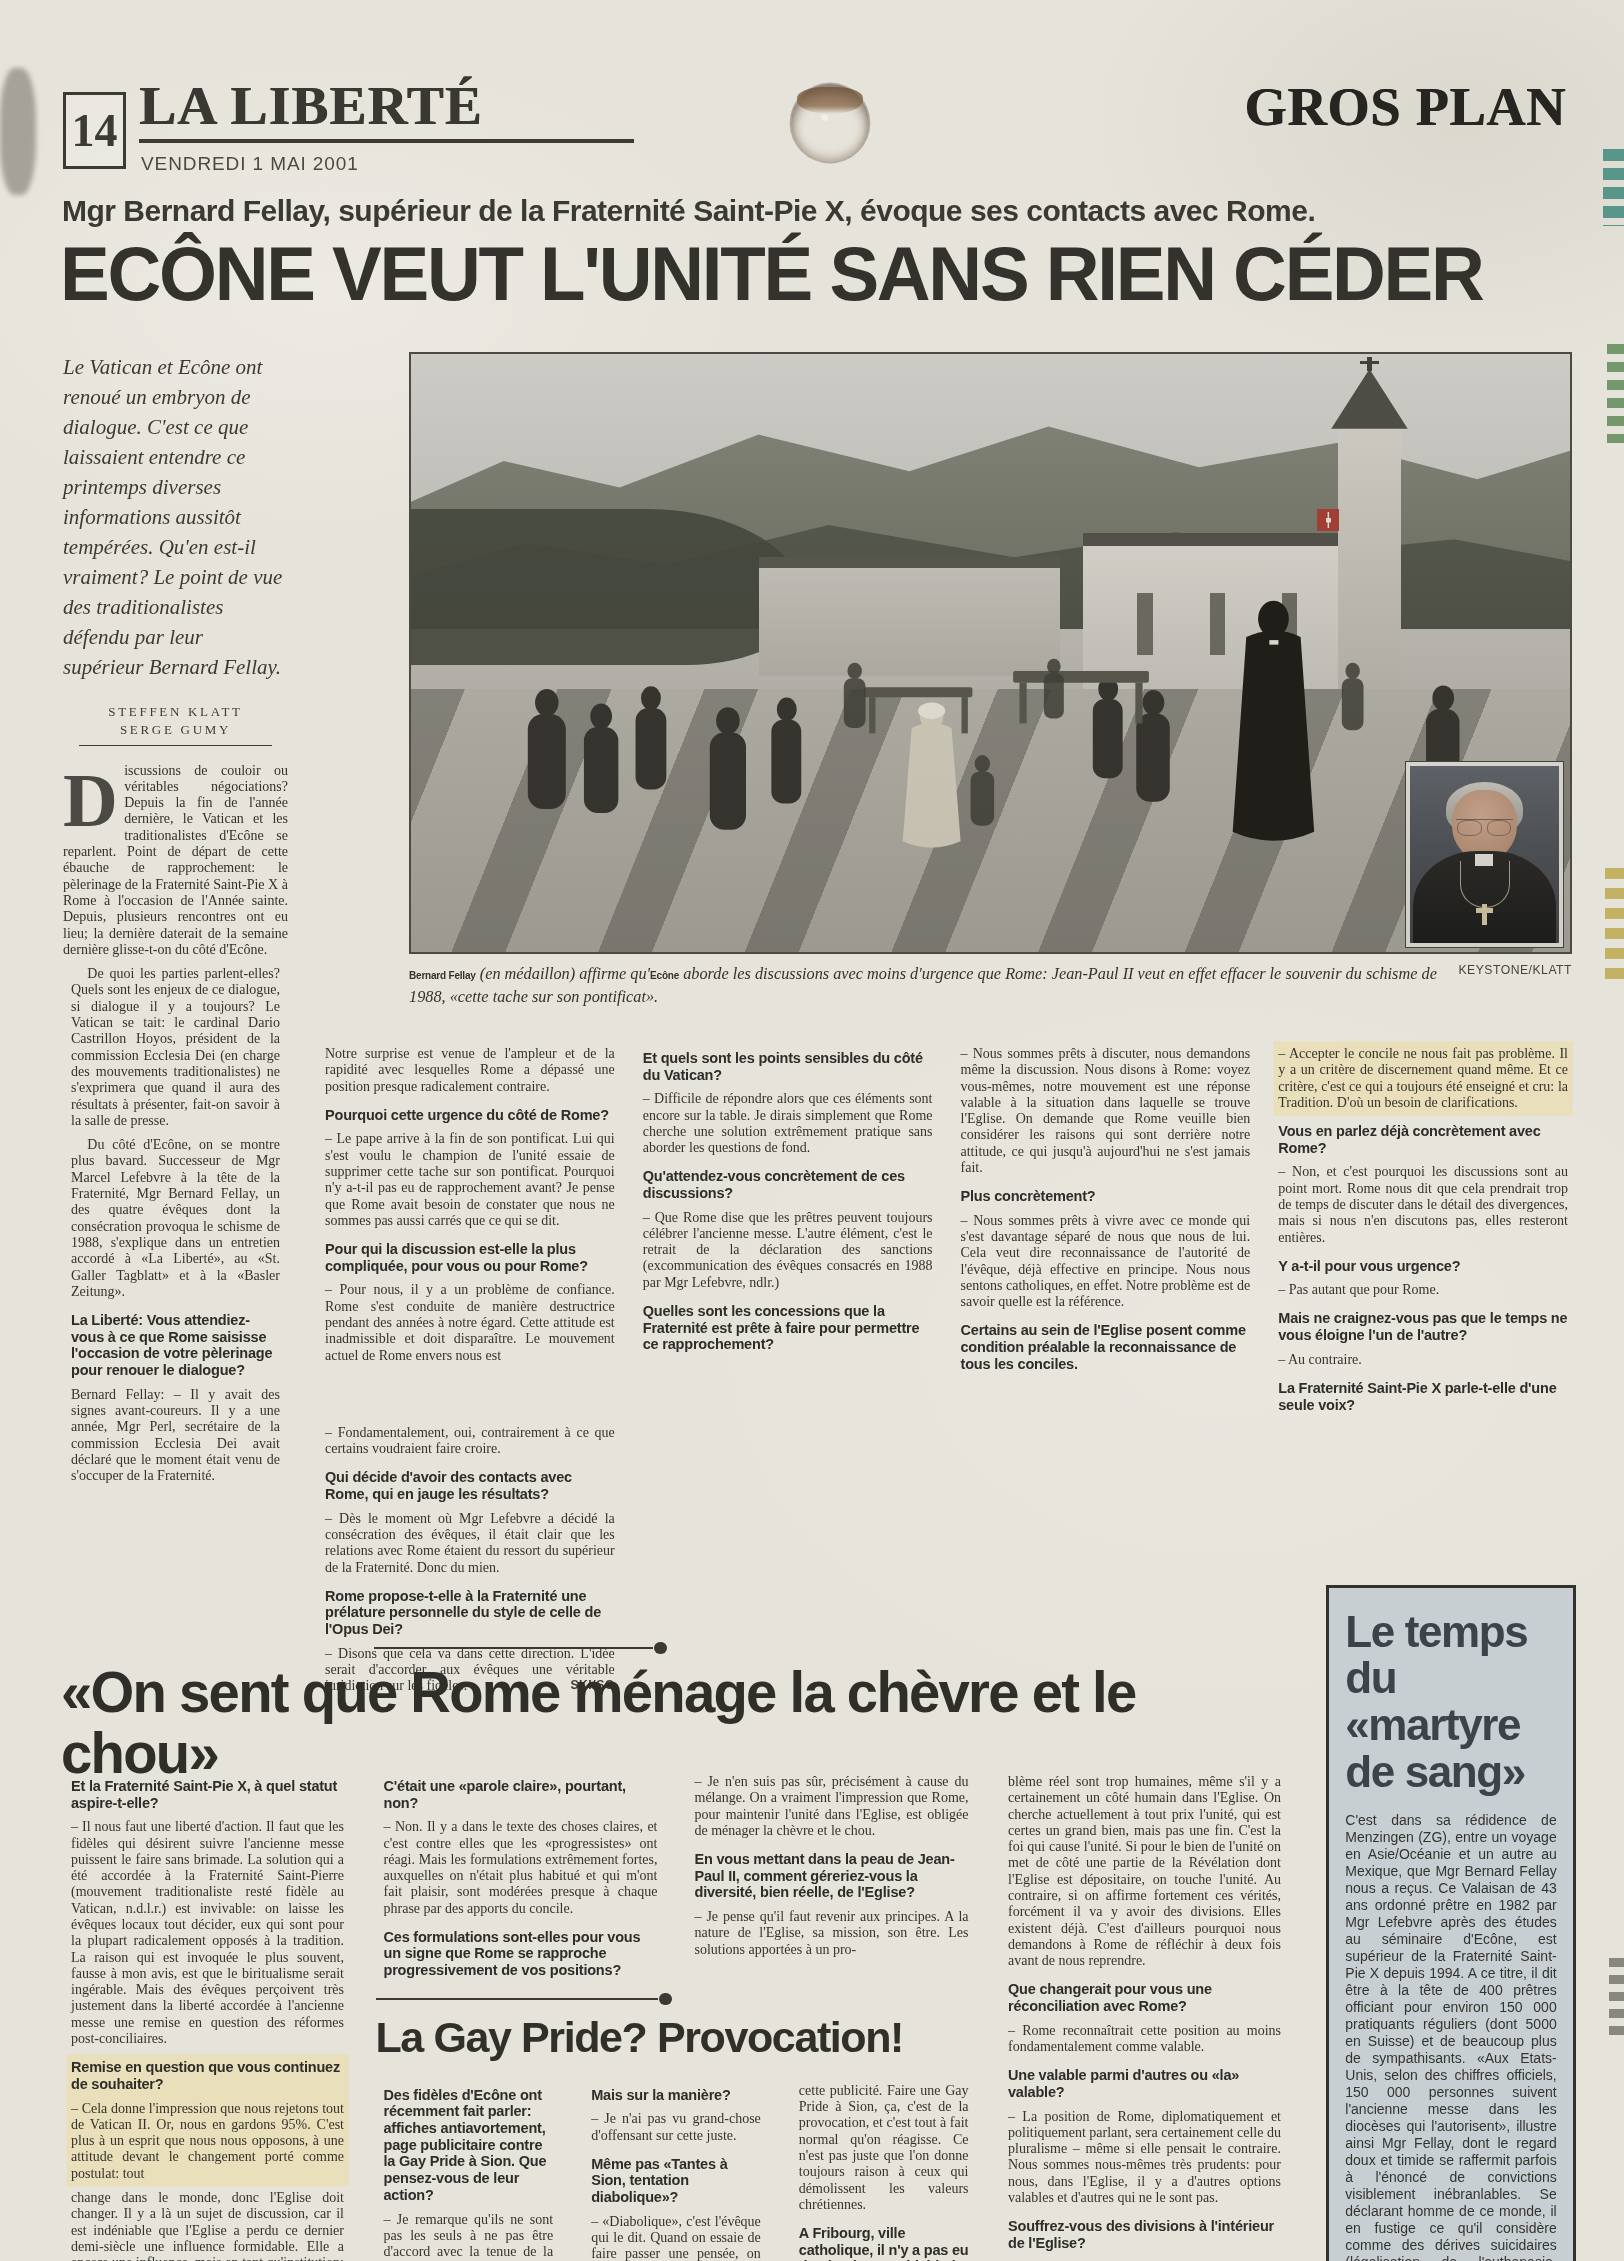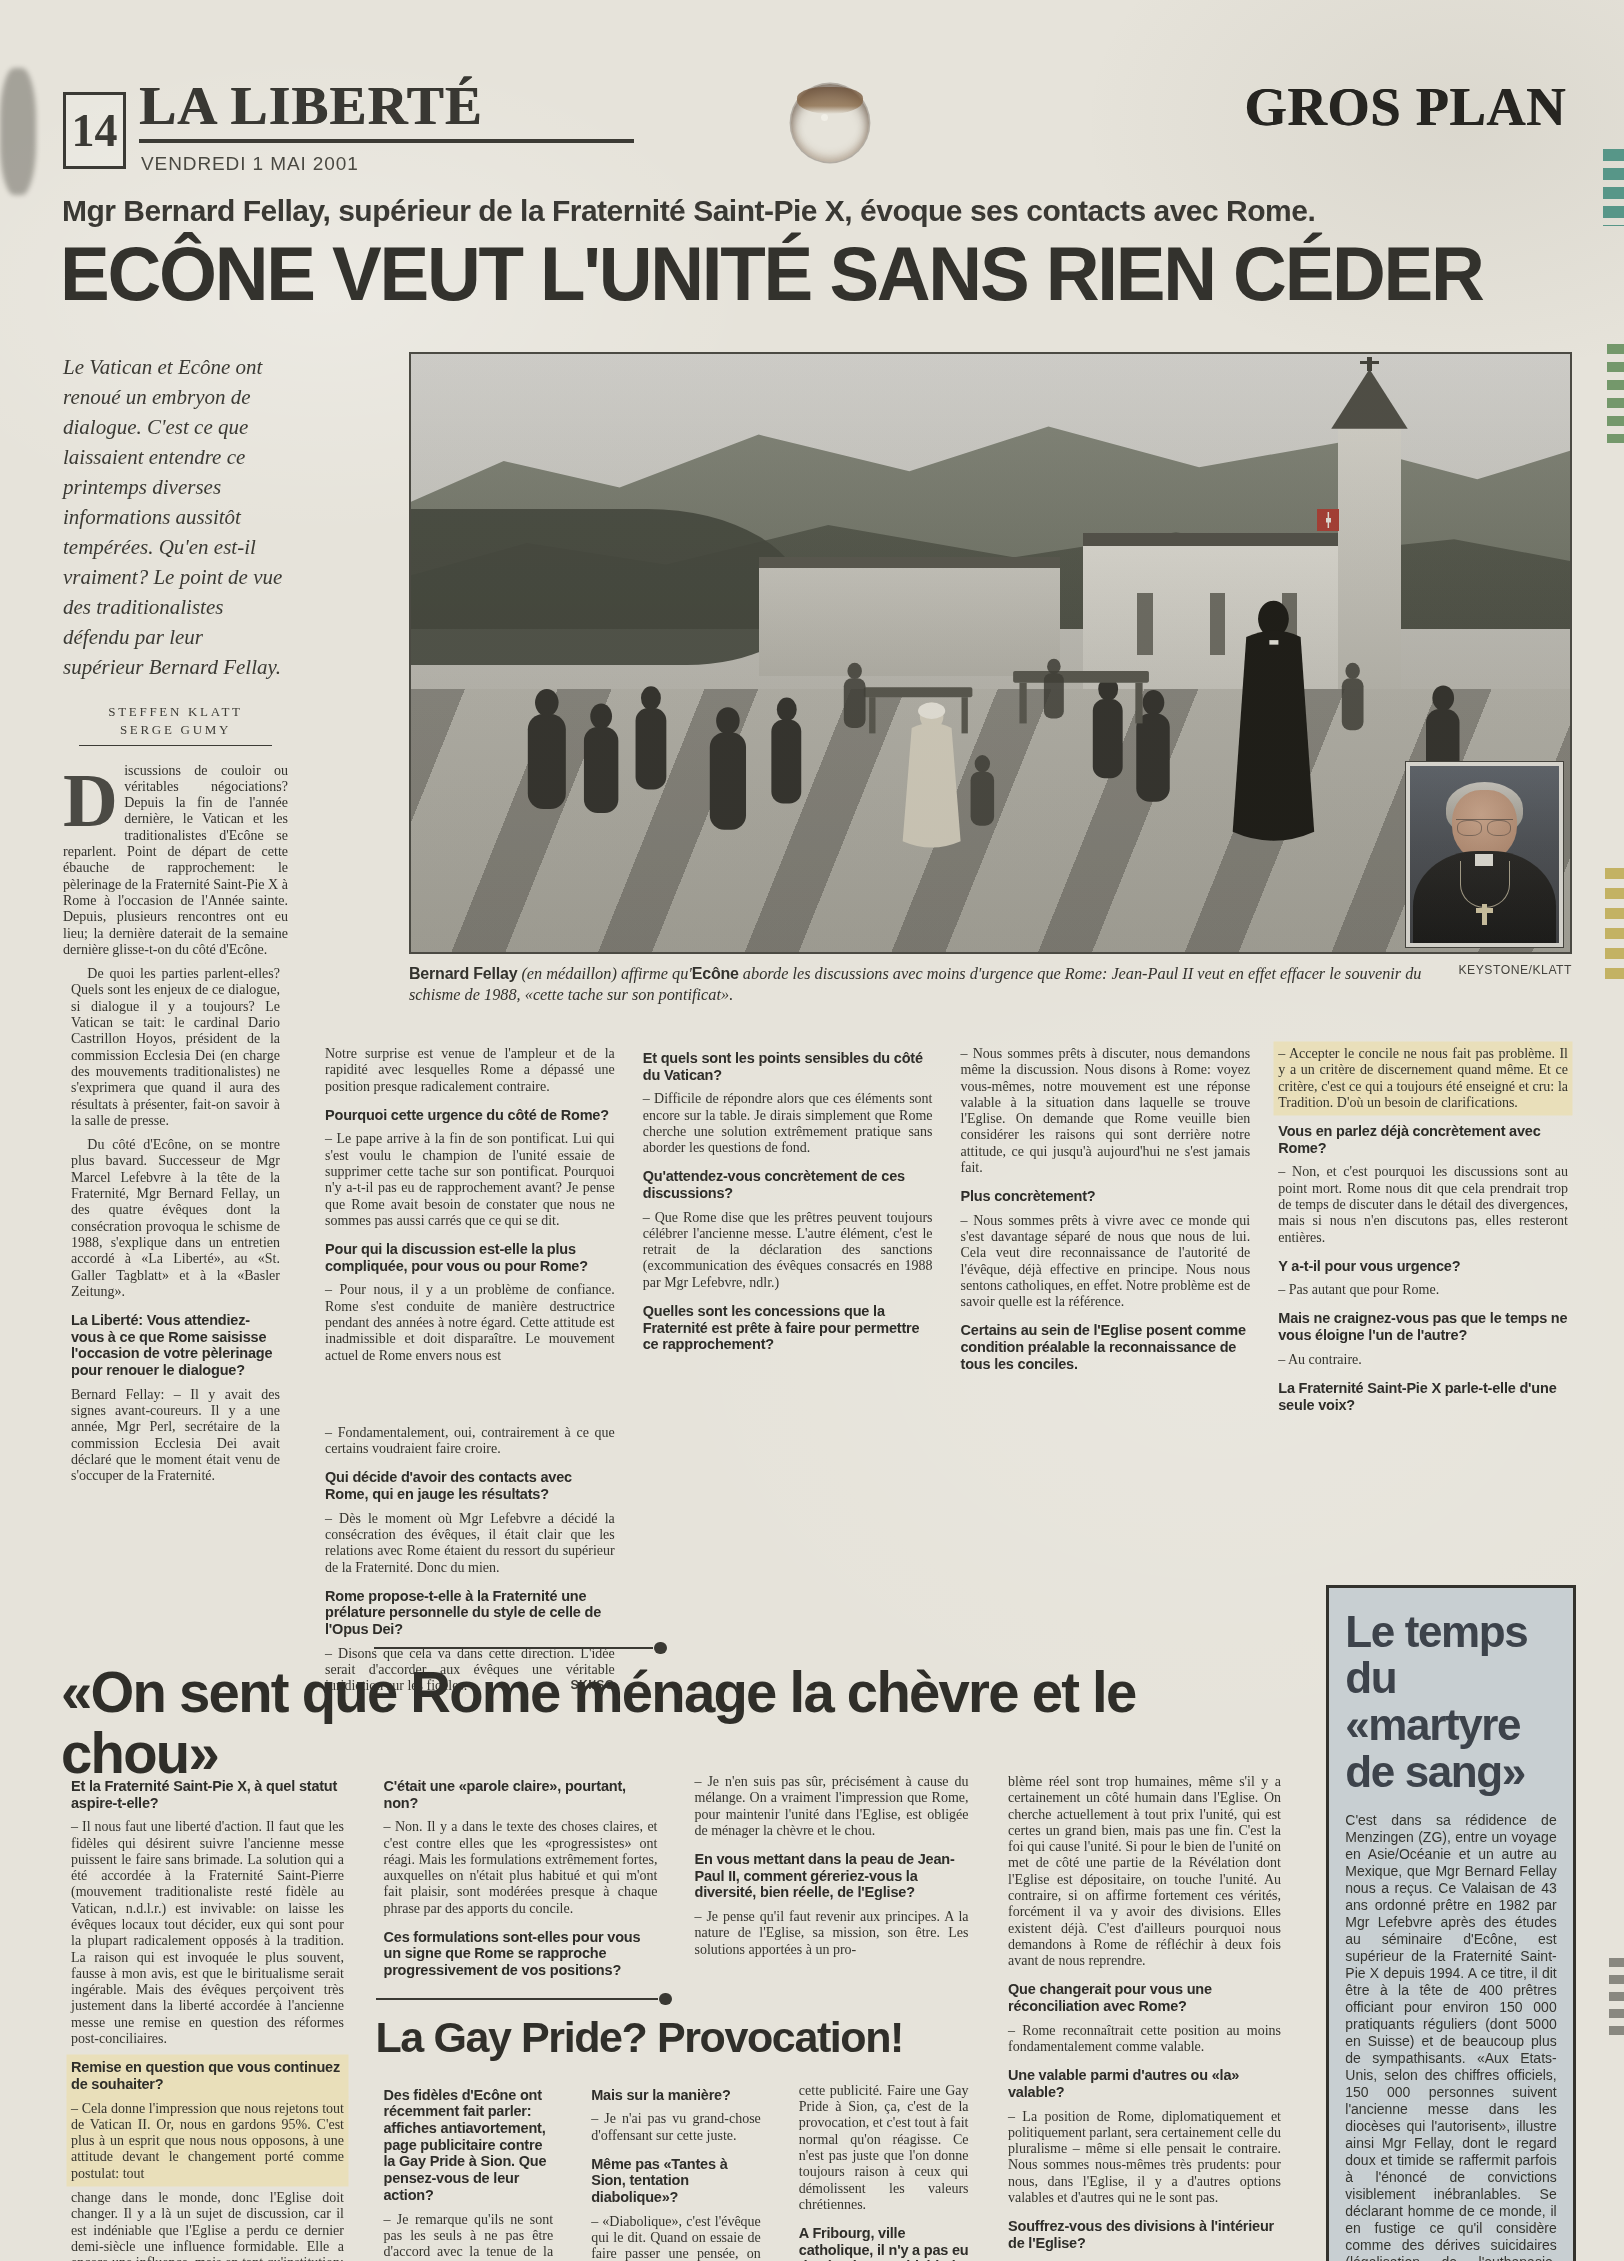--- a/index.html
+++ b/index.html
@@ -98,21 +98,21 @@
     border:1.4px solid rgba(40,40,40,.45);border-radius:40%;}
   .inset .glasses::before{left:2%;} .inset .glasses::after{right:2%;}
   .inset .cassock{position:absolute;left:2%;top:48%;width:96%;height:52%;border-radius:45% 45% 0 0/60% 60% 0 0;
     background:linear-gradient(#232220,#121211);}
   .inset .collar{position:absolute;left:44%;top:50%;width:12%;height:7%;background:#e9e7df;}
   .inset .chain{position:absolute;left:34%;top:54%;width:32%;height:26%;border:0.9px solid rgba(220,210,180,.75);
     border-top:none;border-radius:0 0 50% 50%;}
   .inset .pcross{position:absolute;left:48.2%;top:78%;width:3.6%;height:12%;background:#d9cda8;}
   .inset .pcross::after{content:"";position:absolute;left:-110%;top:22%;width:320%;height:20%;background:#d9cda8;}
   .caption{margin:9px 0 0;width:100%;font:italic 16.3px/21px "Liberation Serif",serif;color:#33322d;}
-  .caption b{font-style:normal;font-family:"Liberation Sans",sans-serif;font-size:16px;letter-spacing:-0.2px;}
+  .caption b{font-style:normal;font-family:"Liberation Sans",sans-serif;font-size:10px;letter-spacing:-0.2px;}
   .credit{float:right;font:12.2px "Liberation Sans",sans-serif;font-style:normal;color:#45443e;letter-spacing:0.5px;margin-left:18px;}
   
   .qa-upper{position:absolute;left:317px;top:1038px;width:1259px;display:grid;
     grid-template-columns:repeat(4,1fr);column-gap:12px;}
   
   .end-rule{position:absolute;left:374px;top:1647px;width:279px;height:2.3px;background:#3a3933;}
   .end-rule::after{content:"";position:absolute;right:-13.6px;top:-5px;width:12.2px;height:12.2px;border-radius:50%;background:#3a3933;}
   .quote-headline{position:absolute;left:61px;top:1662px;width:1262px;
     font:900 58px/1.05 "Liberation Sans","DejaVu Sans",sans-serif;color:#2f2e29;letter-spacing:-1.8px;
     transform:scaleX(.97);transform-origin:left;}

